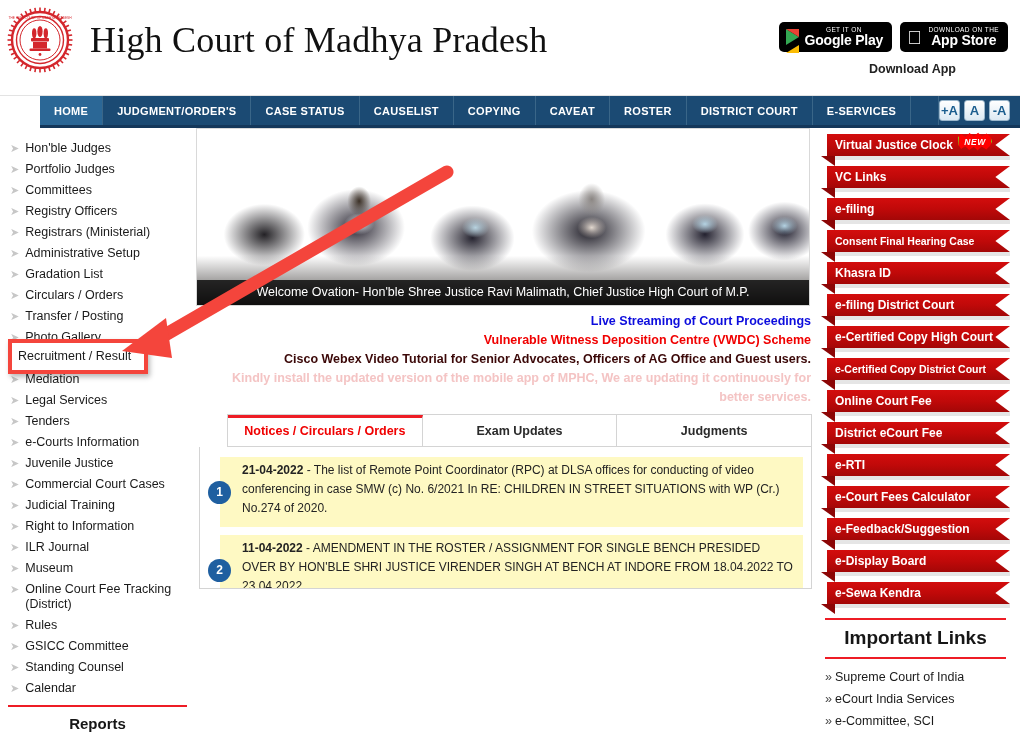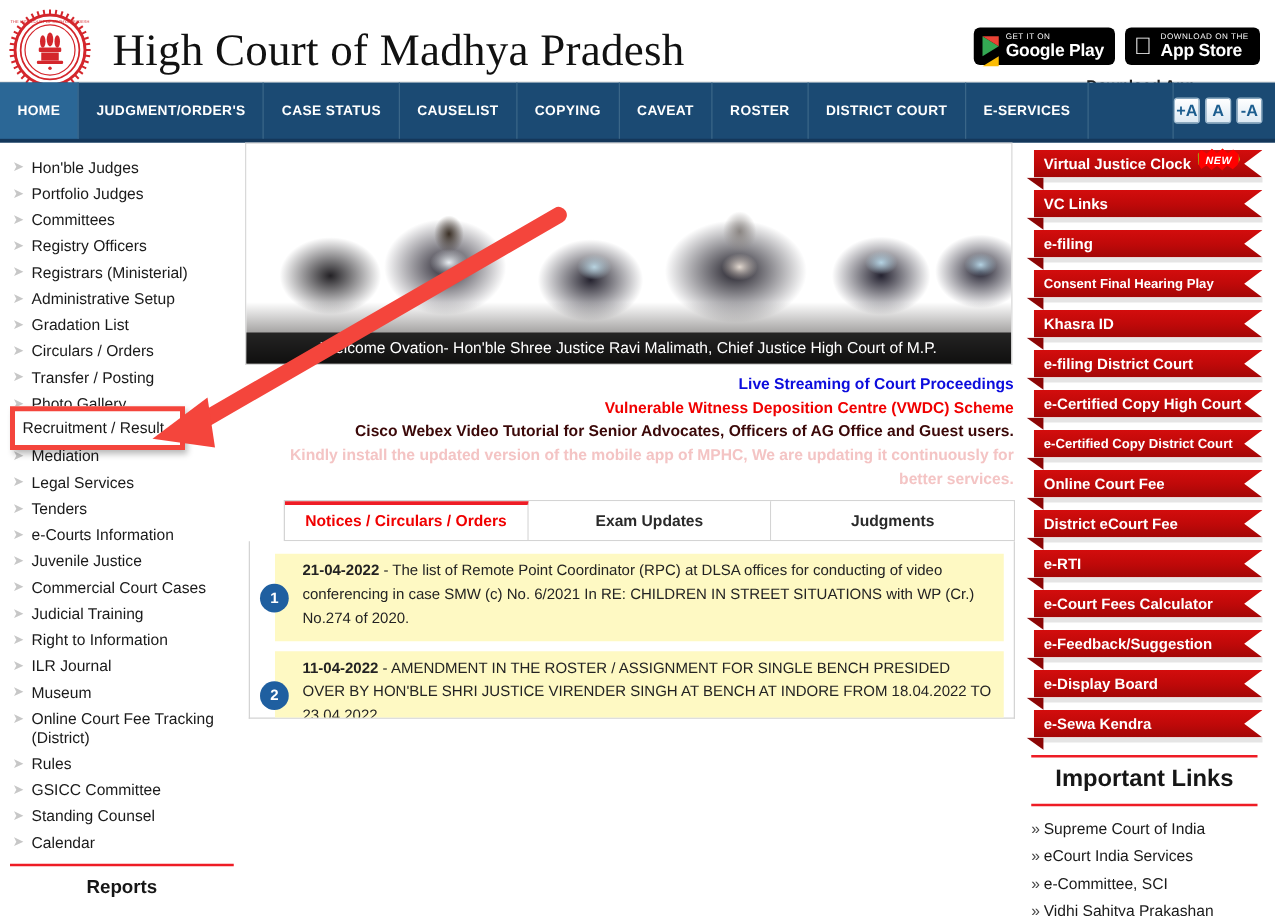--- a/index.html
+++ b/index.html
@@ -8,23 +8,24 @@
     margin: 0; padding: 0;
     width: 1020px; height: 733px;
     overflow: hidden;
     background: #ffffff;
     font-family: "Liberation Sans", sans-serif;
   }
 
   
   #header {
     position: relative;
-    height: 66px;
+    height: 96px;
     background: #ffffff;
     border-bottom: 1px solid #e3e3e3;
+    text-align: center;
   }
   #brand {
     position: absolute;
     left: 6px; top: 6px;
     display: flex; align-items: center;
   }
   .emblem {
     width: 68px; height: 68px;
     position: relative;
     flex: 0 0 68px;
@@ -92,26 +93,27 @@
   #download-app-label {
     position: absolute;
     right: 64px; top: 62px;
     font-size: 12.5px;
     font-weight: bold;
     color: #222222;
   }
 
   
   #navbar {
-    height: 48px;
+    height: 32px;
     background: #1b4a73;
     display: flex;
     align-items: stretch;
     position: relative;
     border-bottom: 3px solid #14375a;
+    margin-left: 40px;
   }
   .nav-item {
     display: flex; align-items: center;
     padding: 0 14px;
     color: #ffffff;
     font-size: 11px;
     font-weight: bold;
     letter-spacing: 0.3px;
     border-right: 1px solid #3a6ا88;
     border-right: 1px solid #3a6688;
@@ -655,21 +657,21 @@
           <div class="ribbon-body">VC Links</div>
           <div class="ribbon-tail"></div>
         </div>
         <div class="ribbon">
           <div class="ribbon-shadow"></div>
           <div class="ribbon-body">e-filing</div>
           <div class="ribbon-tail"></div>
         </div>
         <div class="ribbon">
           <div class="ribbon-shadow"></div>
-          <div class="ribbon-body small">Consent Final Hearing Play</div>
+          <div class="ribbon-body small">Consent Final Hearing Case</div>
           <div class="ribbon-tail"></div>
         </div>
         <div class="ribbon">
           <div class="ribbon-shadow"></div>
           <div class="ribbon-body">Khasra ID</div>
           <div class="ribbon-tail"></div>
         </div>
         <div class="ribbon">
           <div class="ribbon-shadow"></div>
           <div class="ribbon-body">e-filing District Court</div>

